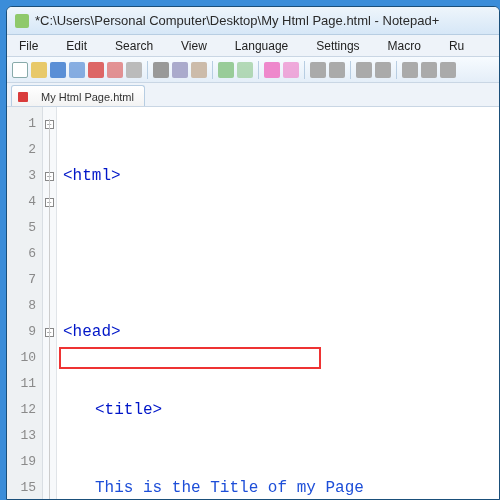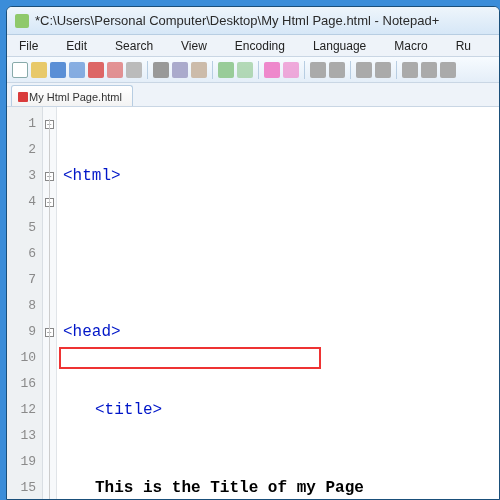--- a/index.html
+++ b/index.html
@@ -98,21 +98,21 @@
     }
     .tab {
       background: linear-gradient(#fff, #f3f3f3);
       border: 1px solid #b7cde2;
       border-bottom: none;
       border-radius: 3px 3px 0 0;
       height: 21px;
       padding: 2px 10px 0 6px;
       display: flex;
       align-items: center;
-      gap: 1px;
+      gap: 13px;
       font-size: 11px;
       color: #333;
     }
     .tab .dotred {
       width: 10px; height: 10px;
       background: #d93b3b;
       border-radius: 1px;
     }
     .editor {
       display: flex;
@@ -162,21 +162,21 @@
       padding: 4px 0 0 6px;
       font-family: Consolas, "Courier New", monospace;
       font-size: 16px;
       line-height: 26px;
       color: #000;
       white-space: pre;
       position: relative;
     }
     .code .line { height: 26px; }
     .tag { color: #0016c8; }
-    .txt { color: #000000; font-weight: bold; }
+    .txt { color: #1d4ed8; font-weight: normal; }
     .red-outline {
       position: absolute;
       left: 2px;
       top: 240px;
       width: 262px;
       height: 22px;
       border: 2px solid #e33;
       pointer-events: none;
     }
     .ind1 { display:inline-block; width: 32px; }
@@ -189,22 +189,22 @@
   <div class="titlebar">
     <div class="app-icon"></div>
     <div class="title-text">*C:\Users\Personal Computer\Desktop\My Html Page.html - Notepad+</div>
   </div>
 
   <div class="menubar">
     <span>File</span>
     <span>Edit</span>
     <span>Search</span>
     <span>View</span>
-    <span>Encoding</span>
     <span>Language</span>
+    <span>Settings</span>
     <span>Macro</span>
     <span>Ru</span>
   </div>
 
   <div class="toolbar">
     <div class="tb tb-new"></div>
     <div class="tb tb-open"></div>
     <div class="tb tb-save"></div>
     <div class="tb tb-saveall"></div>
     <div class="tb tb-close"></div>
@@ -244,21 +244,21 @@
       <div>1</div>
       <div>2</div>
       <div>3</div>
       <div>4</div>
       <div>5</div>
       <div>6</div>
       <div>7</div>
       <div>8</div>
       <div>9</div>
       <div>10</div>
-      <div>16</div>
+      <div>11</div>
       <div>12</div>
       <div>13</div>
       <div>19</div>
       <div>15</div>
     </div>
     <div class="foldcol">
       <div class="foldline"></div>
       <div><span class="fold-box">−</span></div>
       <div>&nbsp;</div>
       <div><span class="fold-box">−</span></div>

